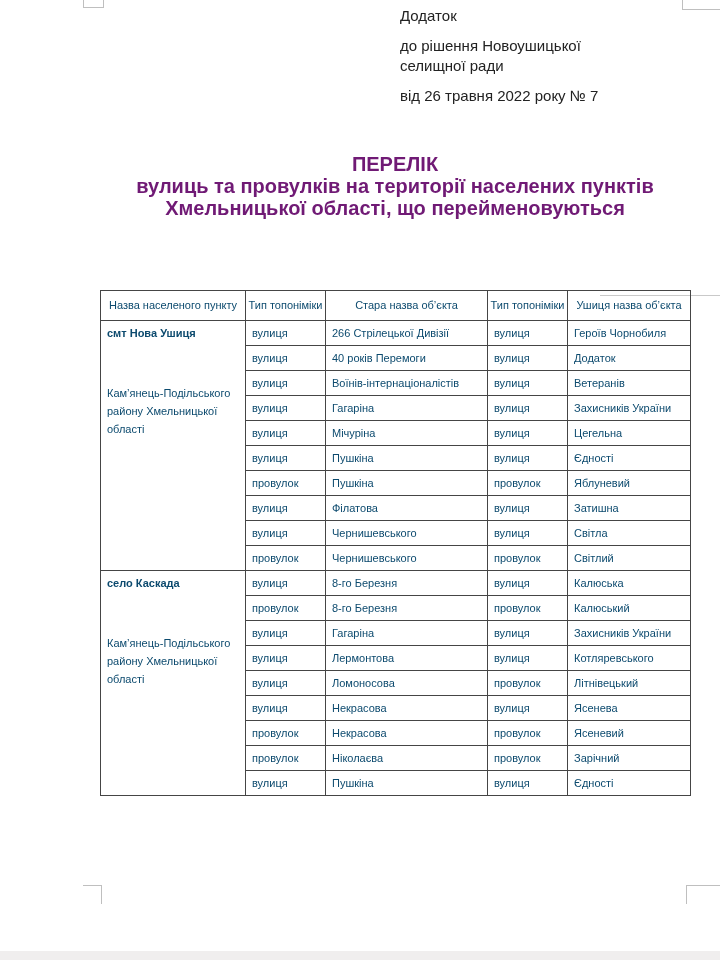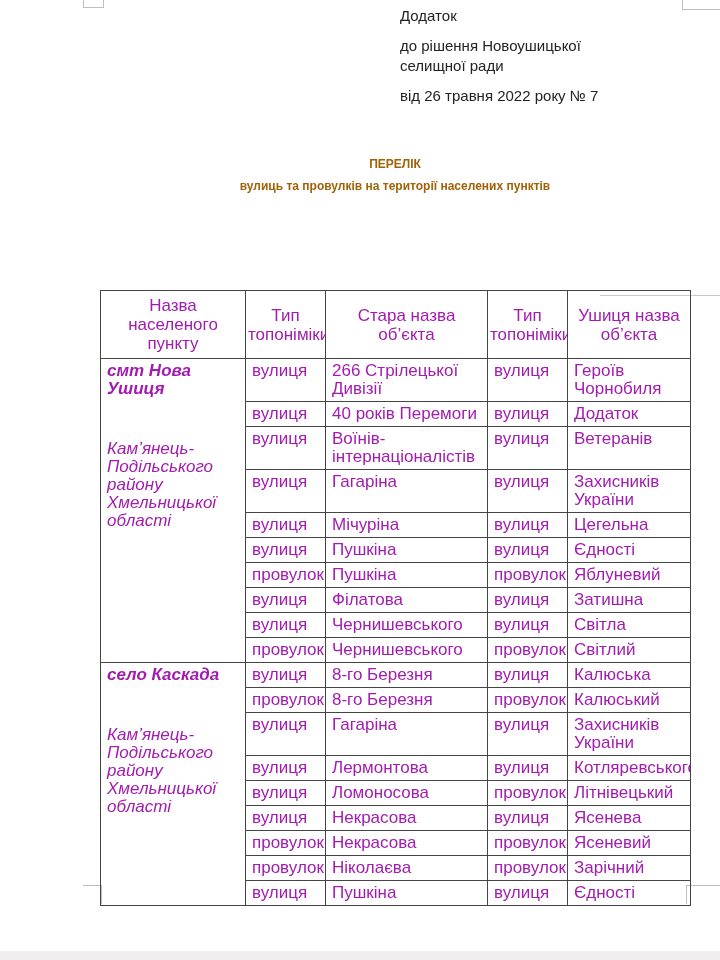--- a/index.html
+++ b/index.html
@@ -26,39 +26,39 @@
     color: #222;
   }
   .doc-ref p { margin: 0 0 10px 0; }
 
   
   .doc-title {
     position: absolute;
     left: 100px; top: 153px;
     width: 590px;
     text-align: center;
-    font-size: 12px;
+    font-size: 20px;
     line-height: 22px;
     font-weight: 600;
-    color: #a16207;
+    color: #701a75;
   }
   .doc-title div { white-space: nowrap; }
 
   
   .tbl-wrap {
     position: absolute;
     left: 100px; top: 290px;
     width: 590px;
   }
   table.rename {
     border-collapse: collapse;
     table-layout: fixed;
     width: 590px;
-    font-size: 17px;
-    color: #a21caf;
+    font-size: 11px;
+    color: #0c4a6e;
   }
   table.rename th, table.rename td {
     border: 1px solid #454545;
     line-height: 18px;
     vertical-align: top;
     overflow: hidden;
   }
   table.rename th {
     font-weight: normal;
     text-align: center;
@@ -66,21 +66,20 @@
     padding: 5px 2px;
     line-height: 19px;
   }
   table.rename td {
     padding: 3px 4px 3px 6px;
     text-align: left;
   }
   td.settlement {
     text-align: center;
     padding: 3px 4px;
-    font-style: italic;
   }
   .settlement-name { font-weight: bold; }
   .settlement-region { font-weight: normal; margin-top: 42px; }
 
   
   .mark { position: absolute; }
   .mark-tl {
     left: 83px; top: -1px; width: 19px; height: 8px;
     border-left: 1px solid #bfbfbf;
     border-right: 1px solid #bfbfbf;
@@ -125,20 +124,21 @@
 
   <div class="doc-ref">
     <p>Додаток</p>
     <p>до рішення Новоушицької селищної ради</p>
     <p>від 26 травня 2022 року № 7</p>
   </div>
 
   <div class="doc-title">
     <div>ПЕРЕЛІК</div>
     <div>вулиць та провулків на території населених пунктів</div>
+    <div>Хмельницької області, що перейменовуються</div>
   </div>
 
   <div class="tbl-wrap">
     <table class="rename">
       <colgroup>
         <col style="width:145px">
         <col style="width:80px">
         <col style="width:162px">
         <col style="width:80px">
         <col style="width:123px">

